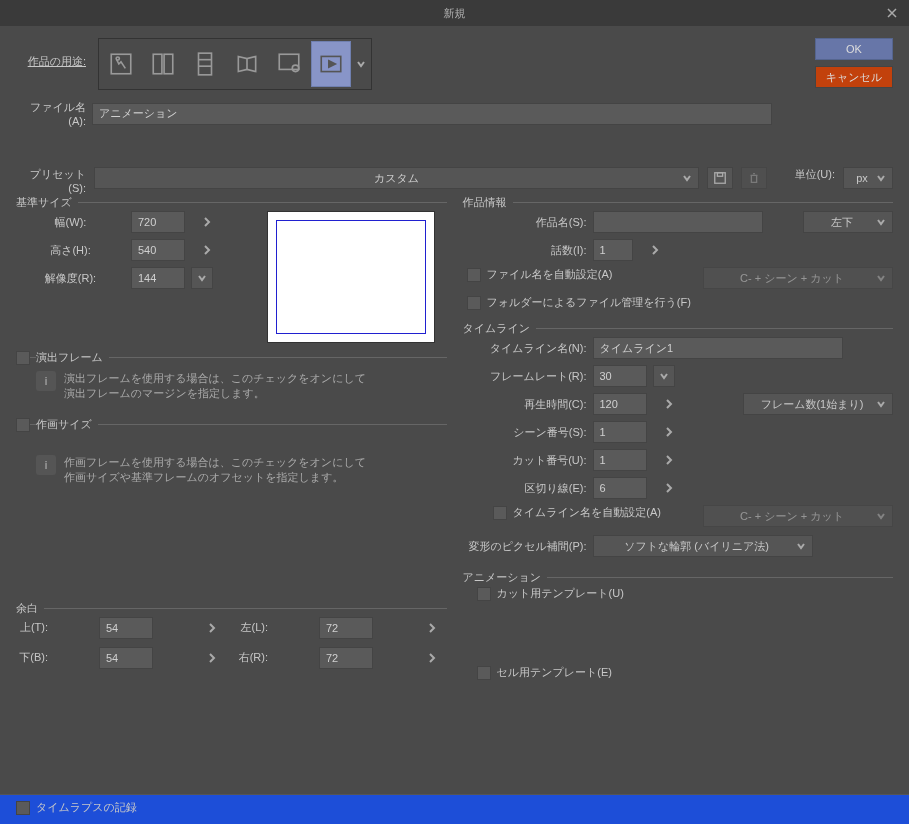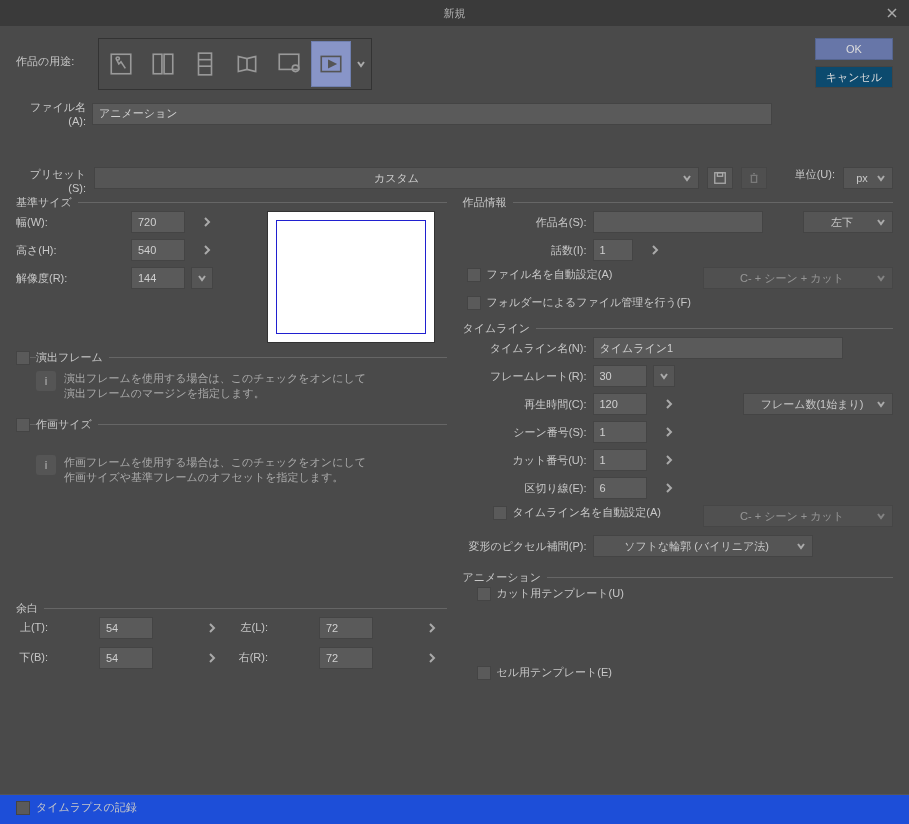--- a/index.html
+++ b/index.html
@@ -3,48 +3,48 @@
 <meta charset="utf-8">
 <style>
 * { box-sizing: border-box; margin: 0; padding: 0; font-family: "Meiryo", "MS Gothic", sans-serif; font-size: 11px; }
 body { background: #4a4a4a; color: #c8c8c8; width: 909px; height: 824px; overflow: hidden; }
 .titlebar { height: 26px; background: #3a3a3a; display: flex; align-items: center; justify-content: center; position: relative; }
 .titlebar-title { color: #b0b0b0; }
 .close-x { position: absolute; right: 8px; top: 4px; width: 18px; height: 18px; display: flex; align-items: center; justify-content: center; cursor: pointer; }
 .close-x svg { width: 10px; height: 10px; stroke: #aaa; stroke-width: 1.5; }
 .main { padding: 12px 16px 8px 16px; }
 .toprow { display: flex; align-items: flex-start; gap: 12px; margin-bottom: 10px; }
-.label-col { width: 70px; flex-shrink: 0; padding-top: 16px; }
+.label-col { width: 70px; text-align: right; flex-shrink: 0; padding-top: 16px; text-decoration: underline; }
 .iconbar { display: flex; gap: 2px; border: 1px solid #333; padding: 2px; }
 .iconbtn { width: 40px; height: 46px; display: flex; align-items: center; justify-content: center; border: 1px solid transparent; cursor: pointer; }
 .iconbtn.selected { background: #8895c8; border: 1px solid #7080b0; }
 .iconbtn svg { width: 26px; height: 26px; stroke: #999; fill: none; stroke-width: 1.5; }
 .iconbtn.selected svg { stroke: #555; }
 .dropdown-arrow { width: 16px; height: 46px; display: flex; align-items: center; justify-content: center; cursor: pointer; }
 .right-btns { margin-left: auto; display: flex; flex-direction: column; gap: 6px; }
 .btn { background: #6776a8; border: 1px solid #55658f; color: #ddd; width: 78px; height: 22px; display: flex; align-items: center; justify-content: center; cursor: pointer; }
-.btn.cancel { background: #0c4a6e; border: 1px solid #444; }
+.btn.cancel { background: #c2410c; border: 1px solid #444; }
 .row { display: flex; align-items: center; margin-bottom: 10px; gap: 6px; }
 .row-label { width: 70px; text-align: right; flex-shrink: 0; }
 .text-input { background: #5a5a5a; border: 1px solid #444; color: #d0d0d0; height: 22px; padding: 0 6px; }
 .text-input.wide { flex: 1; max-width: 680px; }
 .select-input { background: #555; border: 1px solid #444; color: #d0d0d0; height: 22px; padding: 0 6px; display: flex; align-items: center; justify-content: space-between; cursor: pointer; }
 .select-input.preset { flex: 1; justify-content: center; position: relative; max-width: 605px; }
 .select-input.preset .chev { position: absolute; right: 6px; }
 .chev { width: 10px; height: 10px; }
 .chev svg { width: 10px; height: 10px; stroke: #aaa; stroke-width: 2; fill: none; }
 .mini-btn { width: 26px; height: 22px; background: #555; border: 1px solid #444; display: flex; align-items: center; justify-content: center; cursor: pointer; }
 .mini-btn svg { width: 14px; height: 14px; stroke: #aaa; fill: none; stroke-width: 1.5; }
 .mini-btn.disabled { opacity: 0.5; cursor: default; }
 .columns { display: flex; gap: 16px; margin-top: 8px; }
 .col { flex: 1; }
 .fieldset { border: none; border-top: 1px solid #666; padding: 8px 0 4px 0; margin-bottom: 10px; position: relative; }
 .fieldset-title { position: absolute; top: -8px; left: 0; background: #4a4a4a; padding-right: 6px; color: #c8c8c8; }
 .size-row { display: flex; align-items: center; margin-bottom: 6px; }
-.size-label { width: 115px; text-align: left; padding-right: 6px; }
+.size-label { width: 115px; text-align: center; padding-right: 6px; }
 .num-input { background: #5a5a5a; border: 1px solid #444; color: #d0d0d0; width: 54px; height: 22px; padding: 0 6px; text-align: left; }
 .arrow-btn { width: 24px; height: 22px; display: flex; align-items: center; justify-content: center; margin-left: 10px; cursor: pointer; }
 .arrow-btn svg { width: 8px; height: 12px; stroke: #aaa; stroke-width: 2; fill: none; }
 .dd-btn { width: 22px; height: 22px; background: #555; border: 1px solid #444; display: flex; align-items: center; justify-content: center; margin-left: 6px; cursor: pointer; }
 .preview { width: 168px; height: 132px; background: #fff; border: 1px solid #333; margin-left: auto; margin-right: 12px; padding: 8px; }
 .preview-inner { width: 100%; height: 100%; border: 1px solid #2020d0; }
 .size-group { display: flex; }
 .checkbox-row { display: flex; align-items: flex-start; gap: 6px; margin-bottom: 4px; }
 .checkbox { width: 14px; height: 14px; background: #5a5a5a; border: 1px solid #444; flex-shrink: 0; cursor: pointer; margin-top: 1px; }
 .info-row { display: flex; gap: 8px; padding-left: 20px; margin-bottom: 8px; }

